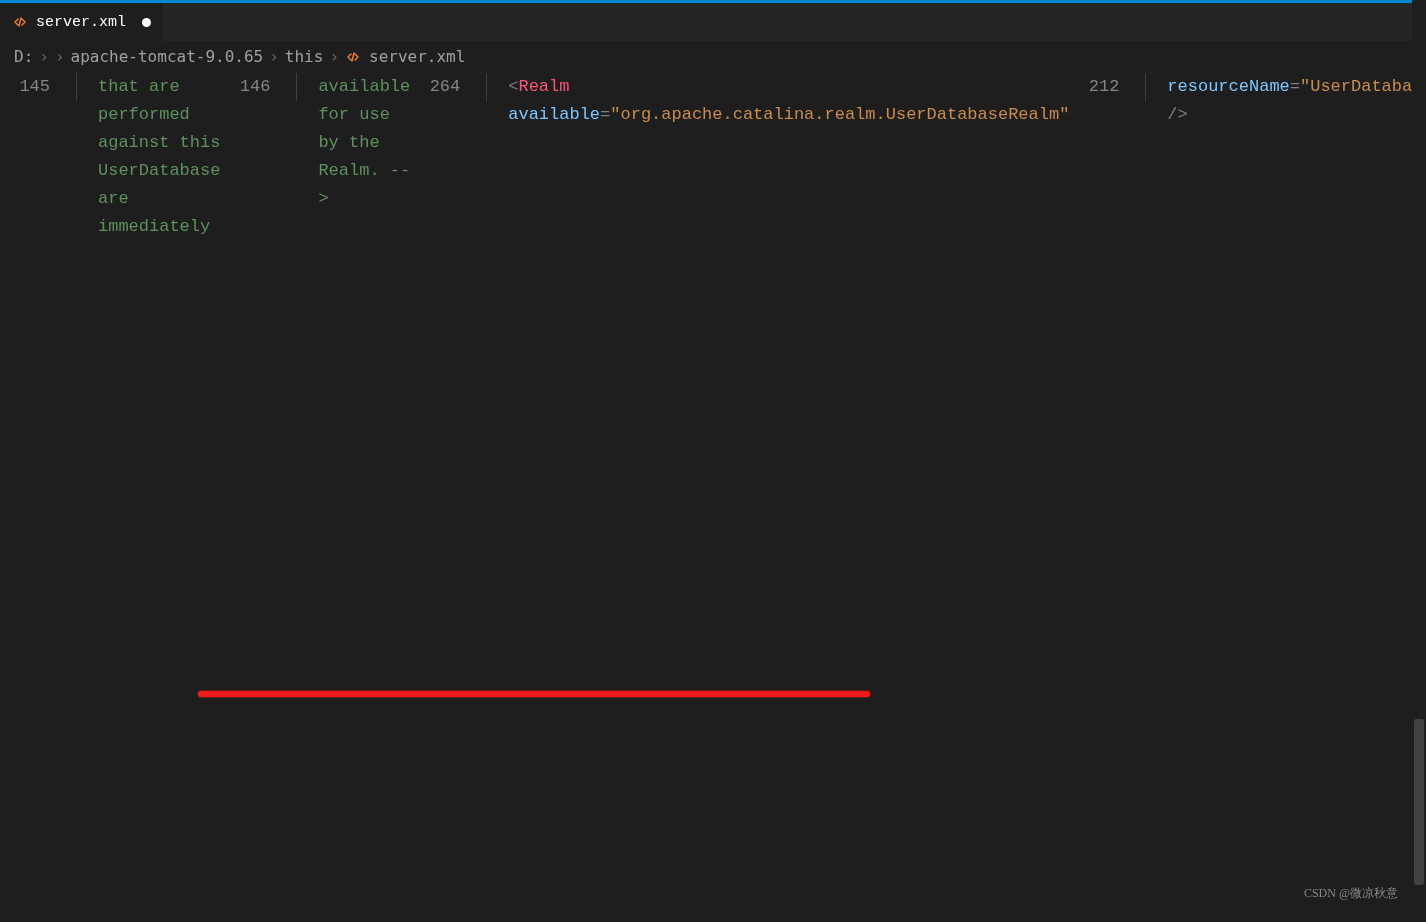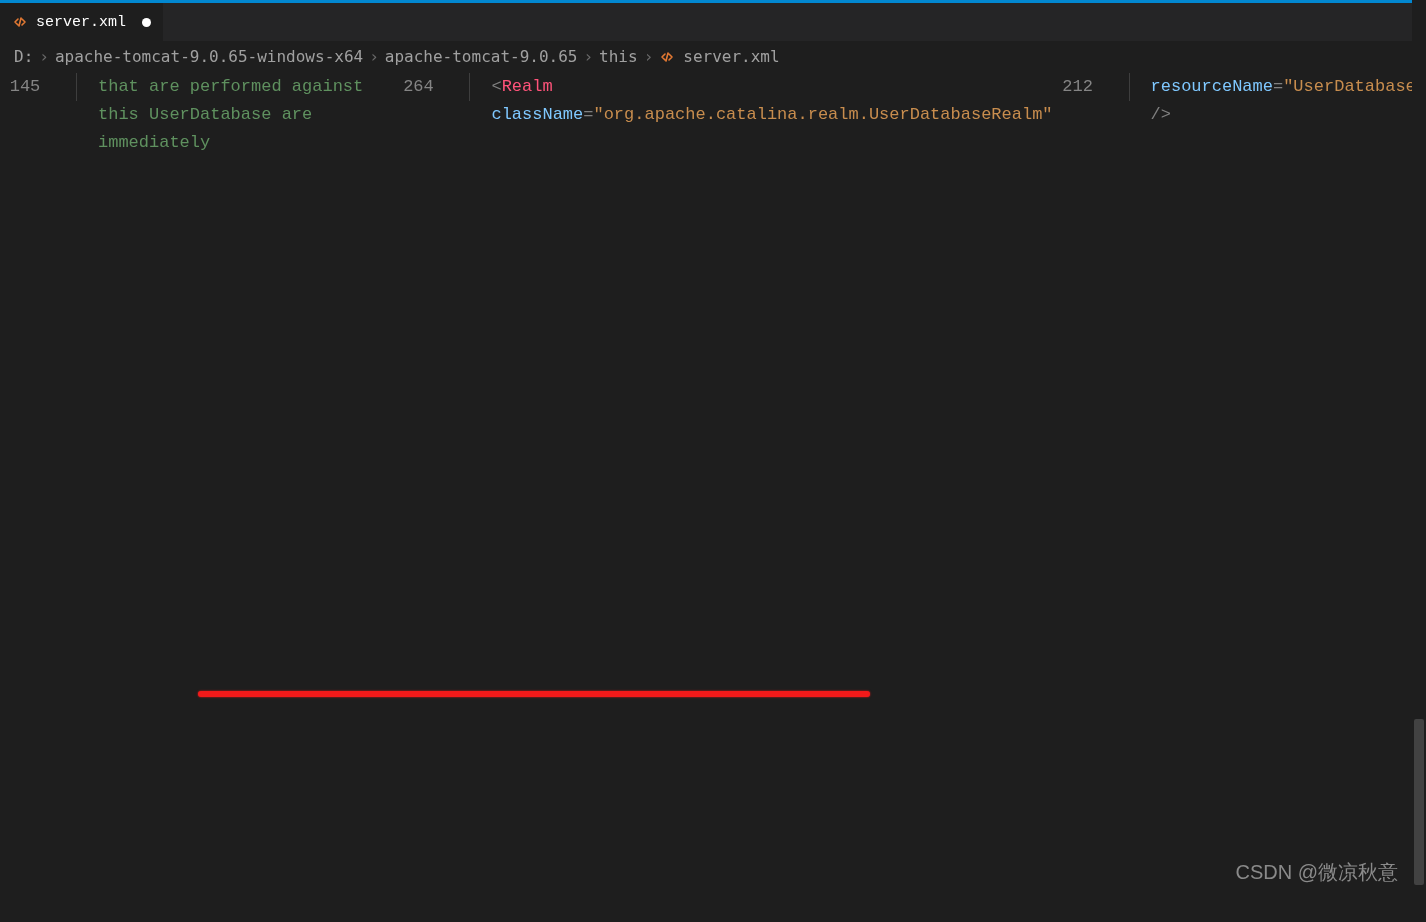--- a/index.html
+++ b/index.html
@@ -39,36 +39,36 @@
   
   .breadcrumb{display:flex;align-items:center;gap:6px;padding:6px 14px;color:var(--bread);
     font-size:16px;font-family:Segoe UI,Consolas,monospace;background:var(--bg);
     border-bottom:1px solid #1e1e1e}
   .breadcrumb .crumb{color:var(--bread)}
   .breadcrumb .sep{color:#6a6a6a}
   .breadcrumb .leaf-icon{display:inline-flex;align-items:center;margin-right:2px}
   
   .editor{position:relative;display:flex;height:calc(922px - 3px - 38px - 34px)}
   .row{height:28px;line-height:28px;display:flex}
-  .row .ln{width:70px;text-align:center;padding-right:20px;box-sizing:border-box;color:var(--gutter)}
+  .row .ln{width:70px;text-align:right;padding-right:20px;box-sizing:border-box;color:var(--gutter)}
   .row .fold{width:28px;position:relative}
   .row .fold::before{content:"";position:absolute;top:0;bottom:0;left:6px;width:1px;background:var(--fold)}
   .row .txt{flex:1;position:relative}
   
   .p{color:var(--punct)}
   .t{color:var(--tag)}
   .a{color:var(--attr)}
   .s{color:var(--string-b)}
   .c{color:var(--comment-green)}
   
   .red-underline{position:absolute;height:6px;background:#f21a1a;border-radius:3px;
     box-shadow:0 0 2px #f21a1a}
   
-  .watermark{position:absolute;right:28px;bottom:36px;color:var(--watermark);
-    font-size:20px;font-family:Liberation Sans, sans-serif}
+  .watermark{position:absolute;right:28px;bottom:20px;color:var(--watermark);
+    font-size:12px;font-family:Liberation Serif, serif}
   
   .vscroll{position:absolute;top:0;right:0;bottom:0;width:14px;background:#1e1e1e}
   .vscroll .thumb{position:absolute;left:2px;right:2px;background:#424242;border-radius:2px}
 </style>
 </head>
 <body>
 
 <div class="app-top-border"></div>
 
 <div class="tab-strip">
@@ -79,44 +79,48 @@
         </svg>
     </span>
     <span>server.xml</span>
     <span class="dirty-dot"></span>
   </div>
 </div>
 
 <div class="breadcrumb">
   <span class="crumb">D:</span>
   <span class="sep">›</span>
-  <span class="crumb">apache-tomcat-9.0.65-windows-x64</span>
   <span class="sep">›</span>
   <span class="crumb">apache-tomcat-9.0.65</span>
   <span class="sep">›</span>
   <span class="crumb">this</span>
   <span class="sep">›</span>
   <span class="leaf-icon">
     <svg viewBox="0 0 16 16" width="16" height="16">
         <path d="M3 8 L6 5 M3 8 L6 11 M13 8 L10 5 M13 8 L10 11 M7 12 L9 4" stroke="#e37933" stroke-width="1.6" fill="none" stroke-linecap="round"></path>
       </svg>
   </span>
   <span class="crumb">server.xml</span>
 </div>
 
 <div class="editor" id="editor" style="position: relative;">
     <div class="row">
       <div class="ln">145</div>
       <div class="fold"></div>
       <div class="txt"><span class="c">                      that are performed against this UserDatabase are immediately</span></div>
     </div>
     <div class="row">
+      <div class="ln">146</div>
+      <div class="fold"></div>
+      <div class="txt"><span class="c">                      available for use by the Realm.  --&gt;</span></div>
+    </div>
+    <div class="row">
       <div class="ln">264</div>
       <div class="fold"></div>
-      <div class="txt">                <span class="p">&lt;</span><span class="t">Realm</span> <span class="a">className</span><span class="p">=</span><span class="s">"org.apache.catalina.realm.UserDatabaseRealm"</span></div>
+      <div class="txt">                <span class="p">&lt;</span><span class="t">Realm</span> <span class="a">available</span><span class="p">=</span><span class="s">"org.apache.catalina.realm.UserDatabaseRealm"</span></div>
     </div>
     <div class="row">
       <div class="ln">212</div>
       <div class="fold"></div>
       <div class="txt">                      <span class="a">resourceName</span><span class="p">=</span><span class="s">"UserDatabase"</span> <span class="p">/&gt;</span></div>
     </div>
     <div class="red-underline" style="top: 618px; left: 198px; width: 672px;"></div>
   </div>
 
 <div class="vscroll">

